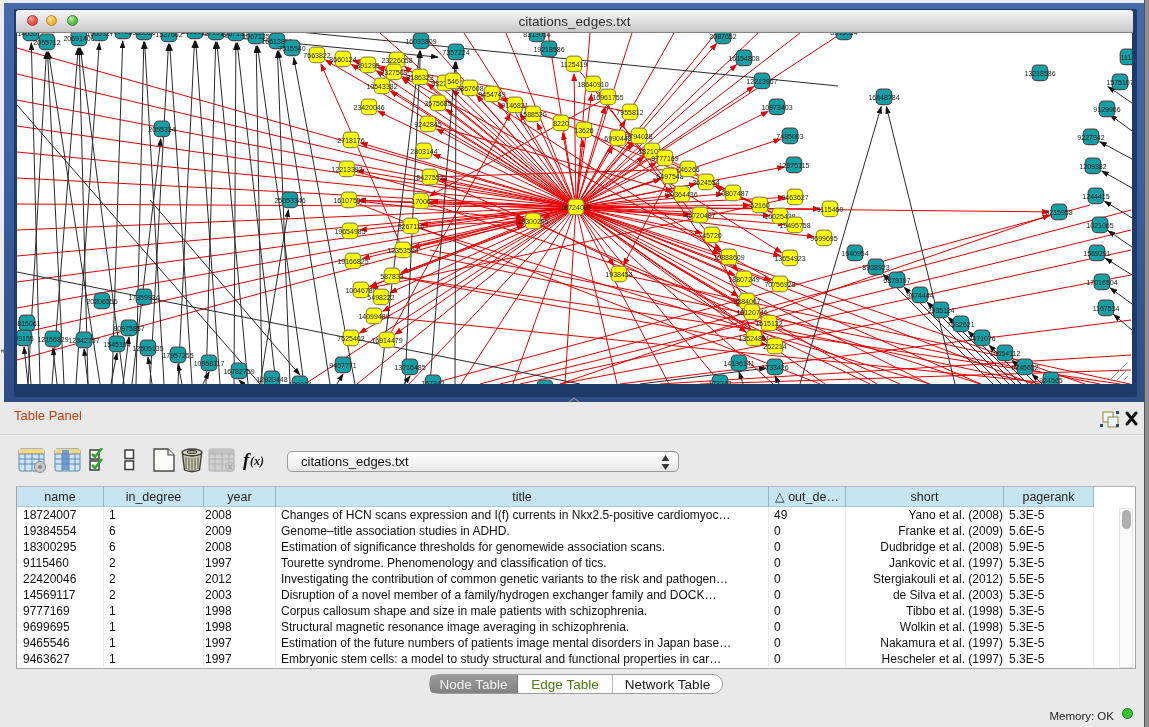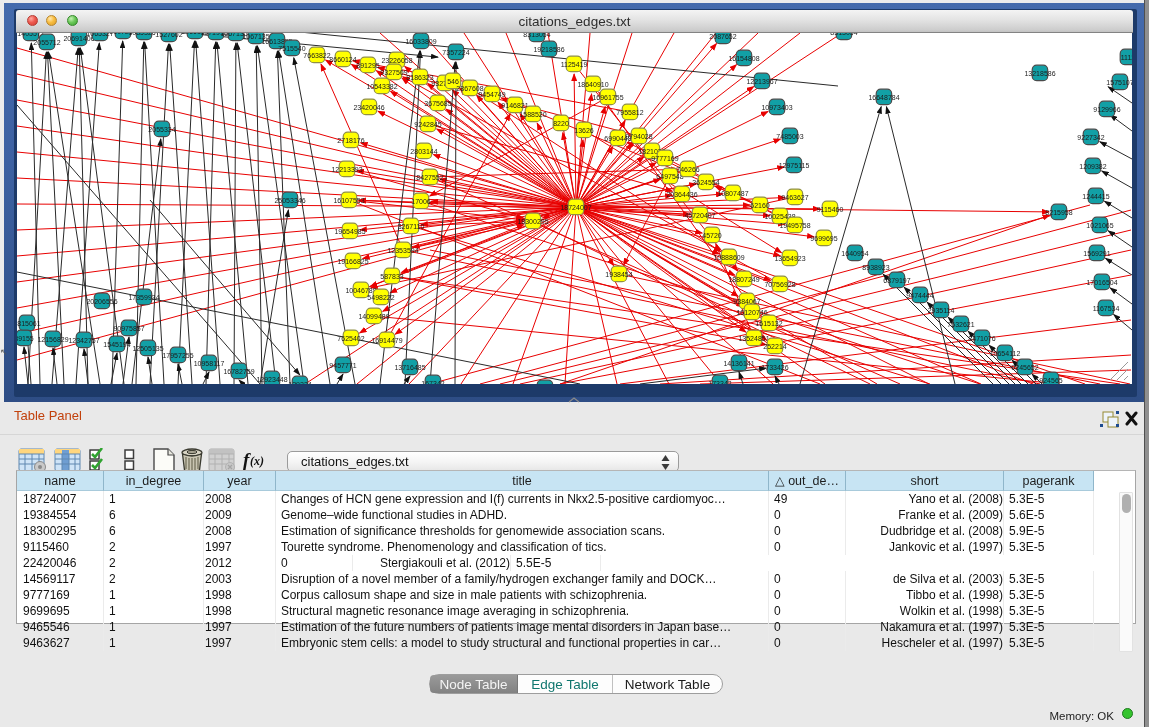--- a/index.html
+++ b/index.html
@@ -12,37 +12,37 @@
 .tl{position:absolute;top:5px;width:11px;height:11px;border-radius:50%}
 #tlr{left:10.5px;background:radial-gradient(circle at 35% 30%,#ffaaa2 0%,#ee5a50 45%,#cf3d34 100%);border:.5px solid #b63c33}
 #tly{left:30px;background:radial-gradient(circle at 35% 30%,#ffe9b3 0%,#f9bd3f 45%,#d89c2e 100%);border:.5px solid #b8862c}
 #tlg{left:50.5px;background:radial-gradient(circle at 35% 30%,#c4f0b4 0%,#6cc95a 45%,#3ba02e 100%);border:.5px solid #35882b}
 #canvas{position:absolute;left:1px;top:23px;width:1115px;height:351px;background:#fff;overflow:hidden}
 #tpanel{position:absolute;left:0;top:402px;width:1144px;height:325px;background:#e9e9e9}
 #tphead{position:absolute;left:14px;top:6px;font-size:13px;color:#c2410c}
 #tbar{position:absolute;left:0;top:32px;width:1144px;height:52px;border-top:1px solid #d6d6d6}
 #combo{position:absolute;left:287px;top:16px;width:392px;height:21px;background:linear-gradient(180deg,#ffffff 0%,#f4f4f4 55%,#e6e6e6 100%);border:1px solid #9b9b9b;border-radius:5px;font-size:13px;color:#111;line-height:19px;padding-left:13px}
 #combo svg{position:absolute;right:7px;top:2px}
-#tbl{position:absolute;left:16px;top:68px;width:1120px;height:154px;background:#fff;border:1px solid #a5a5a5;border-top:1px solid #b5b5b5}
+#tbl{position:absolute;left:16px;top:84px;width:1120px;height:183px;background:#fff;border:1px solid #a5a5a5;border-top:1px solid #b5b5b5}
 #thead{position:absolute;left:0;top:0;height:20px;width:1077px;display:flex;background:#c7e4f3;font-size:12.5px;color:#1d1d1d}
 #thead div{border-right:1px solid #8fb6ca;border-bottom:1px solid #a8cadb;text-align:center;line-height:20px;height:20px}
 #thead div:first-child{border-left:none}
 #tbody{position:absolute;left:0;top:20px;width:1077px}
 .tr{display:flex;height:16px;font-size:12px;color:#111;white-space:nowrap}
 .tr div{border-right:1px solid #ebebeb}
 .tr div{overflow:hidden;line-height:16px}
 .c1{width:87px;padding-left:6px}.c2{width:100px;padding-left:5px}.c3{width:72px;padding-left:1px}
 .c4{width:493px;padding-left:5px}.c5{width:77px;padding-left:5px}.c6{width:158px;text-align:right}.c7{width:90px;padding-left:5px}
 #h1{width:87px}#h2{width:100px}#h3{width:72px}#h4{width:493px}#h5{width:77px}#h6{width:158px}#h7{width:90px}
 #vscroll{position:absolute;right:2px;top:21px;width:14px;height:160px;background:#fafafa;border:1px solid #e2e2e2;border-radius:1px}
 #vthumb{position:absolute;left:1.5px;top:1px;width:9px;height:19px;background:#b0b0b0;border-radius:5px}
 #tabs{position:absolute;left:429px;top:272px;width:294px;height:20px;border:1px solid #9d9d9d;border-radius:10px;background:#fdfdfd;display:flex;font-size:13.5px}
 #tabs div{text-align:center;line-height:19px}
 #tab1{width:88px;background:linear-gradient(180deg,#9a9a9a,#828282);color:#f4f4f4;border-radius:4px 0 0 4px;border-right:1px solid #787878}
-#tab2{width:95px;color:#0f766e;border-right:1px solid #c0c0c0}
+#tab2{width:95px;color:#4d7c0f;border-right:1px solid #c0c0c0}
 #tab3{width:109px;color:#1a1a1a}
 #mem{position:absolute;right:30px;top:308px;font-size:11.5px;color:#1d1d1d}
 #memdot{position:absolute;right:11px;top:306px;width:11px;height:11px;border-radius:50%;background:#35c42e;border:1px solid #1f7a1f}
 #cursor{position:absolute;left:0px;top:347px;width:5px;height:8px;color:#555;font-size:9px}
 </style></head><body>
 <div id="app">
   <div id="desk"></div>
   <div id="winshadow"></div>
   <div id="win">
     <div id="titlebar">
@@ -658,30 +658,30 @@
           <div id="h4">title</div>
         <div id="h5">△ out_de…</div>
           <div id="h6">short</div>
           <div id="h7">pagerank</div>
       </div>
       <div id="tbody">
           <div class="tr">
             <div class="c1">18724007</div>
             <div class="c2">1</div>
             <div class="c3">2008</div>
-            <div class="c4">Changes of HCN gene expression and I(f) currents in Nkx2.5-positive cardiomyoc…</div>
+            <div class="c4">Changes of HCN scans expression and I(f) currents in Nkx2.5-positive cardiomyoc…</div>
             <div class="c5">49</div>
             <div class="c6">Yano et al. (2008)</div>
             <div class="c7">5.3E-5</div>
           </div>
           <div class="tr">
             <div class="c1">19384554</div>
             <div class="c2">6</div>
             <div class="c3">2009</div>
-            <div class="c4">Genome–wide functional studies in ADHD.</div>
+            <div class="c4">Genome–title association studies in ADHD.</div>
             <div class="c5">0</div>
             <div class="c6">Franke et al. (2009)</div>
             <div class="c7">5.6E-5</div>
           </div>
           <div class="tr">
             <div class="c1">18300295</div>
             <div class="c2">6</div>
             <div class="c3">2008</div>
             <div class="c4">Estimation of significance thresholds for genomewide association scans.</div>
             <div class="c5">0</div>
@@ -694,20 +694,21 @@
             <div class="c3">1997</div>
             <div class="c4">Tourette syndrome. Phenomenology and classification of tics.</div>
             <div class="c5">0</div>
             <div class="c6">Jankovic et al. (1997)</div>
             <div class="c7">5.3E-5</div>
           </div>
           <div class="tr">
             <div class="c1">22420046</div>
             <div class="c2">2</div>
             <div class="c3">2012</div>
+            <div class="c4">Investigating the contribution of common genetic variants to the risk and pathogen…</div>
             <div class="c5">0</div>
             <div class="c6">Stergiakouli et al. (2012)</div>
             <div class="c7">5.5E-5</div>
           </div>
           <div class="tr">
             <div class="c1">14569117</div>
             <div class="c2">2</div>
             <div class="c3">2003</div>
             <div class="c4">Disruption of a novel member of a family/hydrogen exchanger family and DOCK…</div>
             <div class="c5">0</div>

